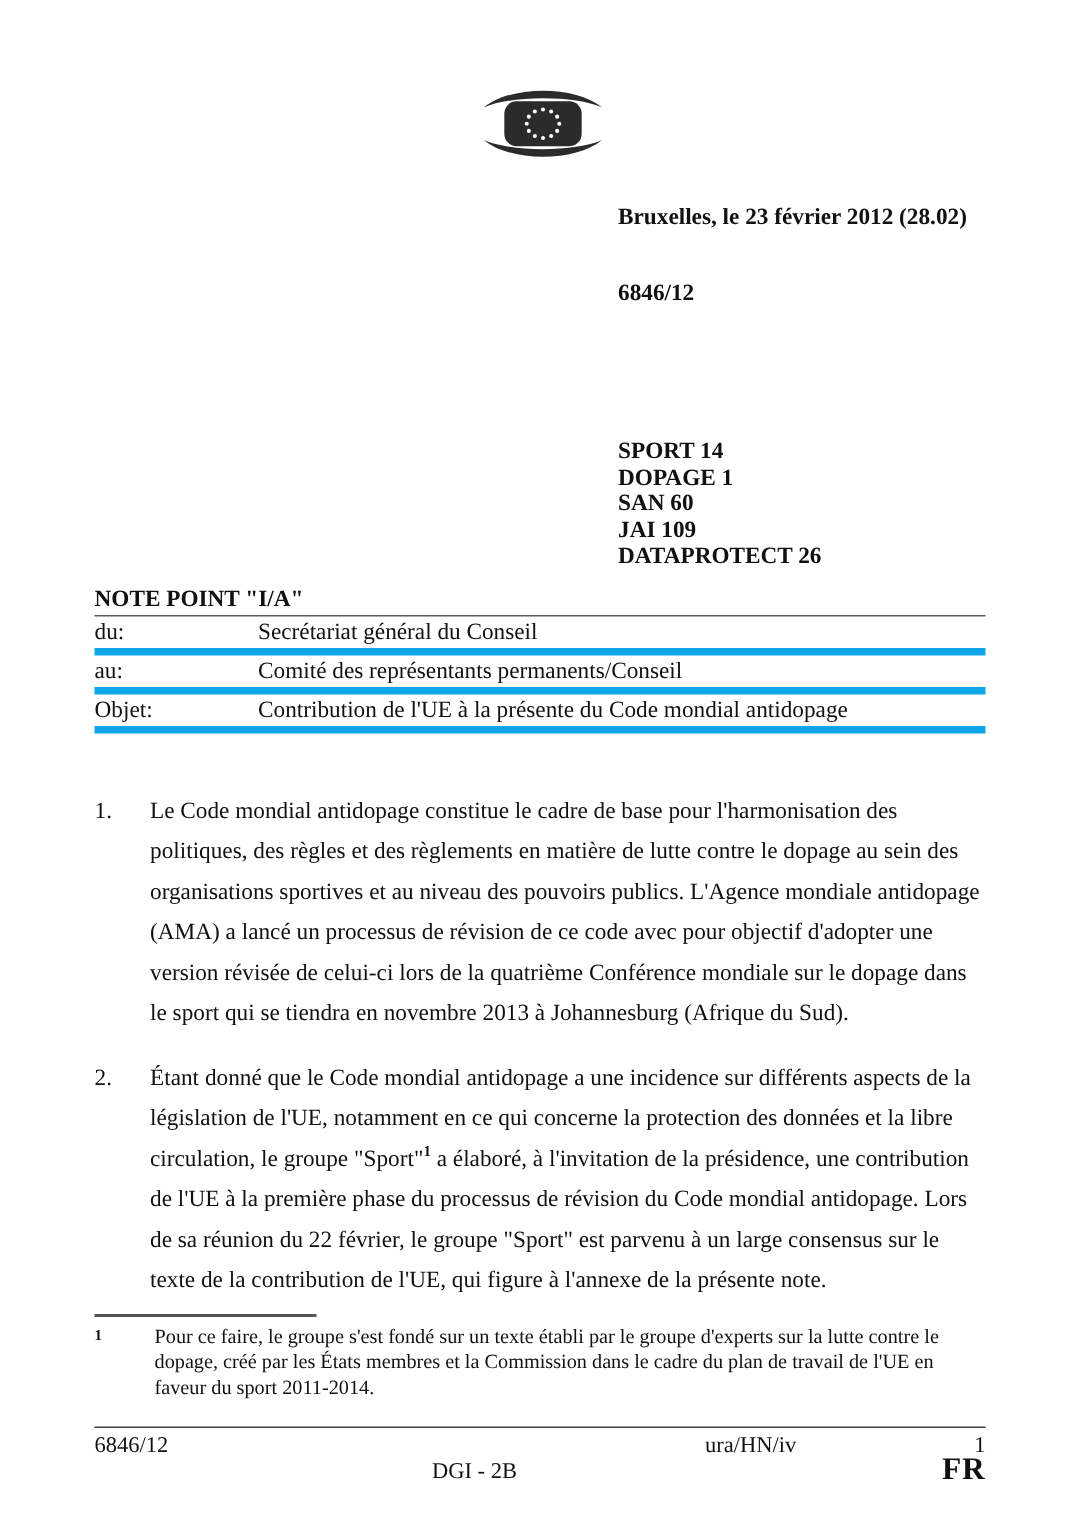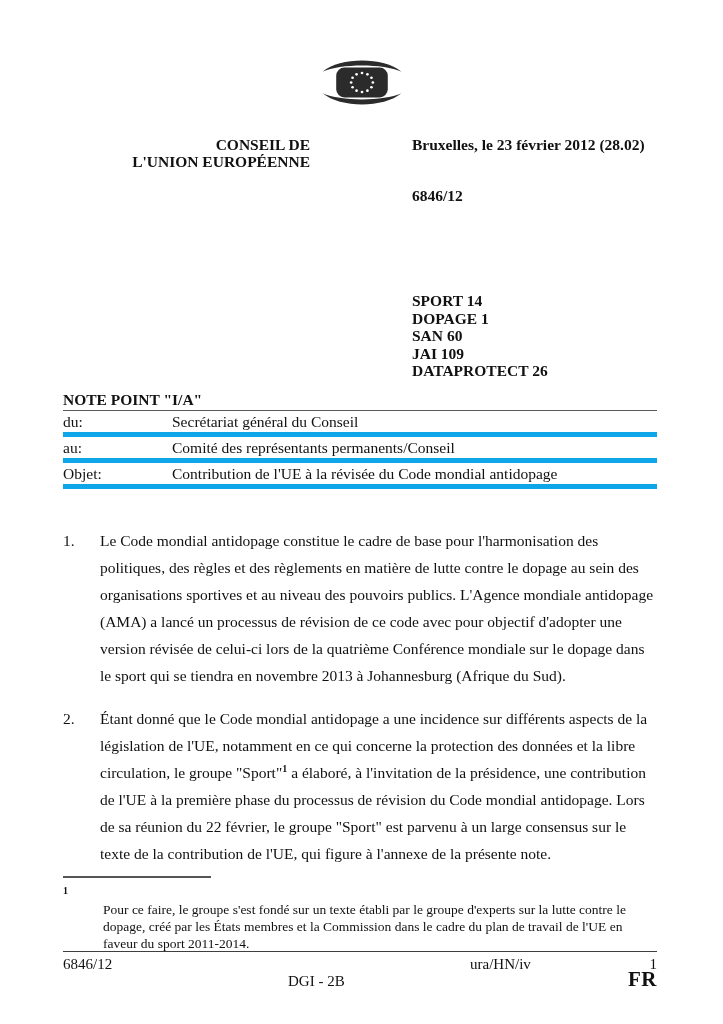--- a/index.html
+++ b/index.html
@@ -27,21 +27,21 @@
   .nrow .val { flex: 1; }
   .paras { position: absolute; top: 527px; left: 63px; width: 594px; font-size: 15.5px; line-height: 27px; }
   .para { display: flex; }
   .para + .para { margin-top: 16px; }
   .para .num { width: 37px; flex: 0 0 37px; }
   .para .ptext { flex: 1; }
   sup.fn-ref { font-weight: bold; font-size: 10px; line-height: 0; }
   .fn-sep { position: absolute; top: 876px; left: 63px; width: 148px; border-top: 2px solid #555; }
   .footnote { position: absolute; top: 882px; left: 63px; width: 594px; font-size: 13.5px; line-height: 17px; display: flex; }
   .footnote .fmark { width: 40px; flex: 0 0 40px; font-weight: bold; font-size: 10px; }
-  .footnote .ftext { flex: 1; margin-top: 19px; }
+  .footnote .ftext { flex: 1; }
   .footer-rule { position: absolute; top: 951px; left: 63px; width: 594px; border-top: 1px solid #3f3f3f; }
   .footer { position: absolute; top: 953px; left: 63px; width: 594px; height: 50px; font-size: 15px; }
   .f-doc  { position: absolute; left: 0;    top: 3px; }
   .f-ref  { position: absolute; left: 407px; top: 3px; }
   .f-page { position: absolute; right: 0;  top: 3px; }
   .f-dgi  { position: absolute; left: 225px; top: 20px; }
   .f-lang { position: absolute; right: 0;  top: 14px; font-size: 21px; font-weight: bold; letter-spacing: 0.5px; }
 </style>
 </head>
 <body>
@@ -63,24 +63,20 @@
         <circle cx="60" cy="56" r="2"></circle>
           <circle cx="52" cy="54.1" r="2"></circle>
         <circle cx="46.1" cy="49" r="2"></circle>
           <circle cx="44" cy="42" r="2"></circle>
         <circle cx="46.1" cy="35" r="2"></circle>
           <circle cx="52" cy="29.9" r="2"></circle>
       </g>
     </svg>
   </div>
 
-  <div class="org-block">
-    <div>CONSEIL DE</div>
-    <div>L'UNION EUROPÉENNE</div>
-  </div>
 
   <div class="right-col">
     <div>Bruxelles, le 23 février 2012 (28.02)</div>
     <div class="doc-number">6846/12</div>
   </div>
 
   <div class="codes">
     <div>SPORT 14</div>
     <div>DOPAGE 1</div>
     <div>SAN 60</div>
@@ -93,21 +89,21 @@
     <div class="nrow">
       <span class="lbl">du:</span>
       <span class="val">Secrétariat général du Conseil</span>
     </div>
     <div class="nrow">
       <span class="lbl">au:</span>
       <span class="val">Comité des représentants permanents/Conseil</span>
     </div>
     <div class="nrow">
       <span class="lbl">Objet:</span>
-      <span class="val">Contribution de l'UE à la révisée du Code mondial antidopage</span>
+      <span class="val">Contribution de l'UE à la présente du Code mondial antidopage</span>
     </div>
   </div>
 
   <div class="paras">
     <div class="para">
       <span class="num">1.</span>
       <span class="ptext">Le Code mondial antidopage constitue le cadre de base pour l'harmonisation des politiques, des règles et des règlements en matière de lutte contre le dopage au sein des organisations sportives et au niveau des pouvoirs publics. L'Agence mondiale antidopage (AMA) a lancé un processus de révision de ce code avec pour objectif d'adopter une version révisée de celui-ci lors de la quatrième Conférence mondiale sur le dopage dans le sport qui se tiendra en novembre 2013 à Johannesburg (Afrique du Sud).</span>
     </div>
     <div class="para">
       <span class="num">2.</span>

